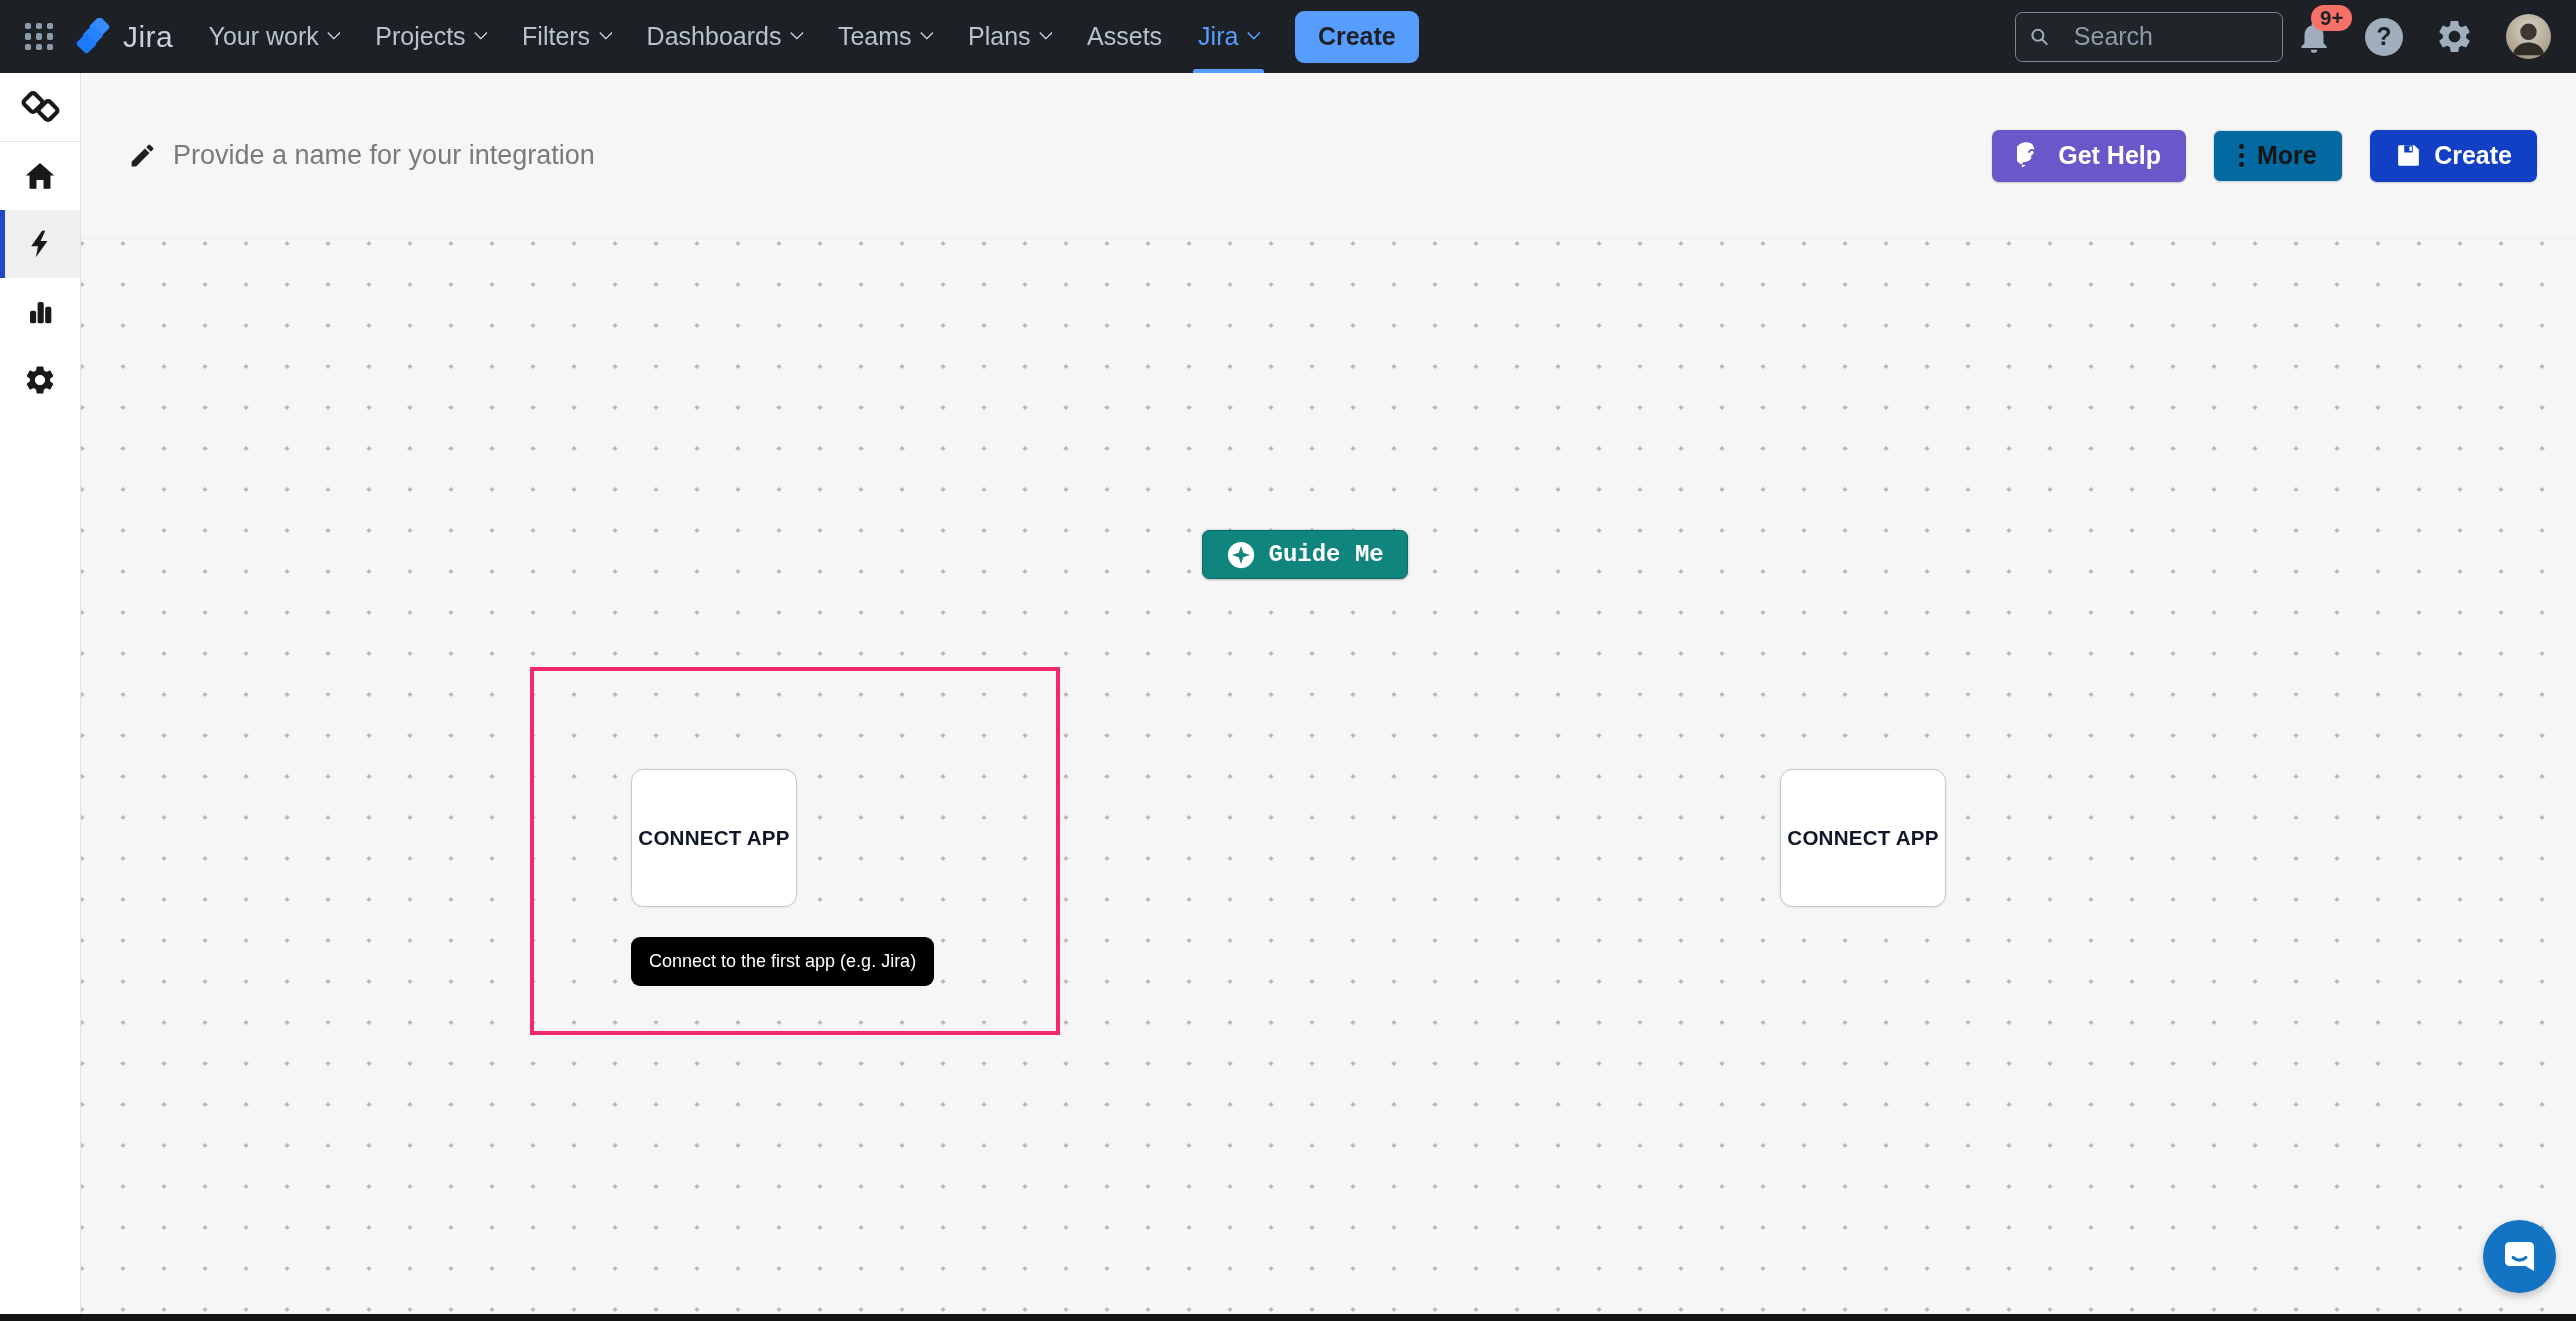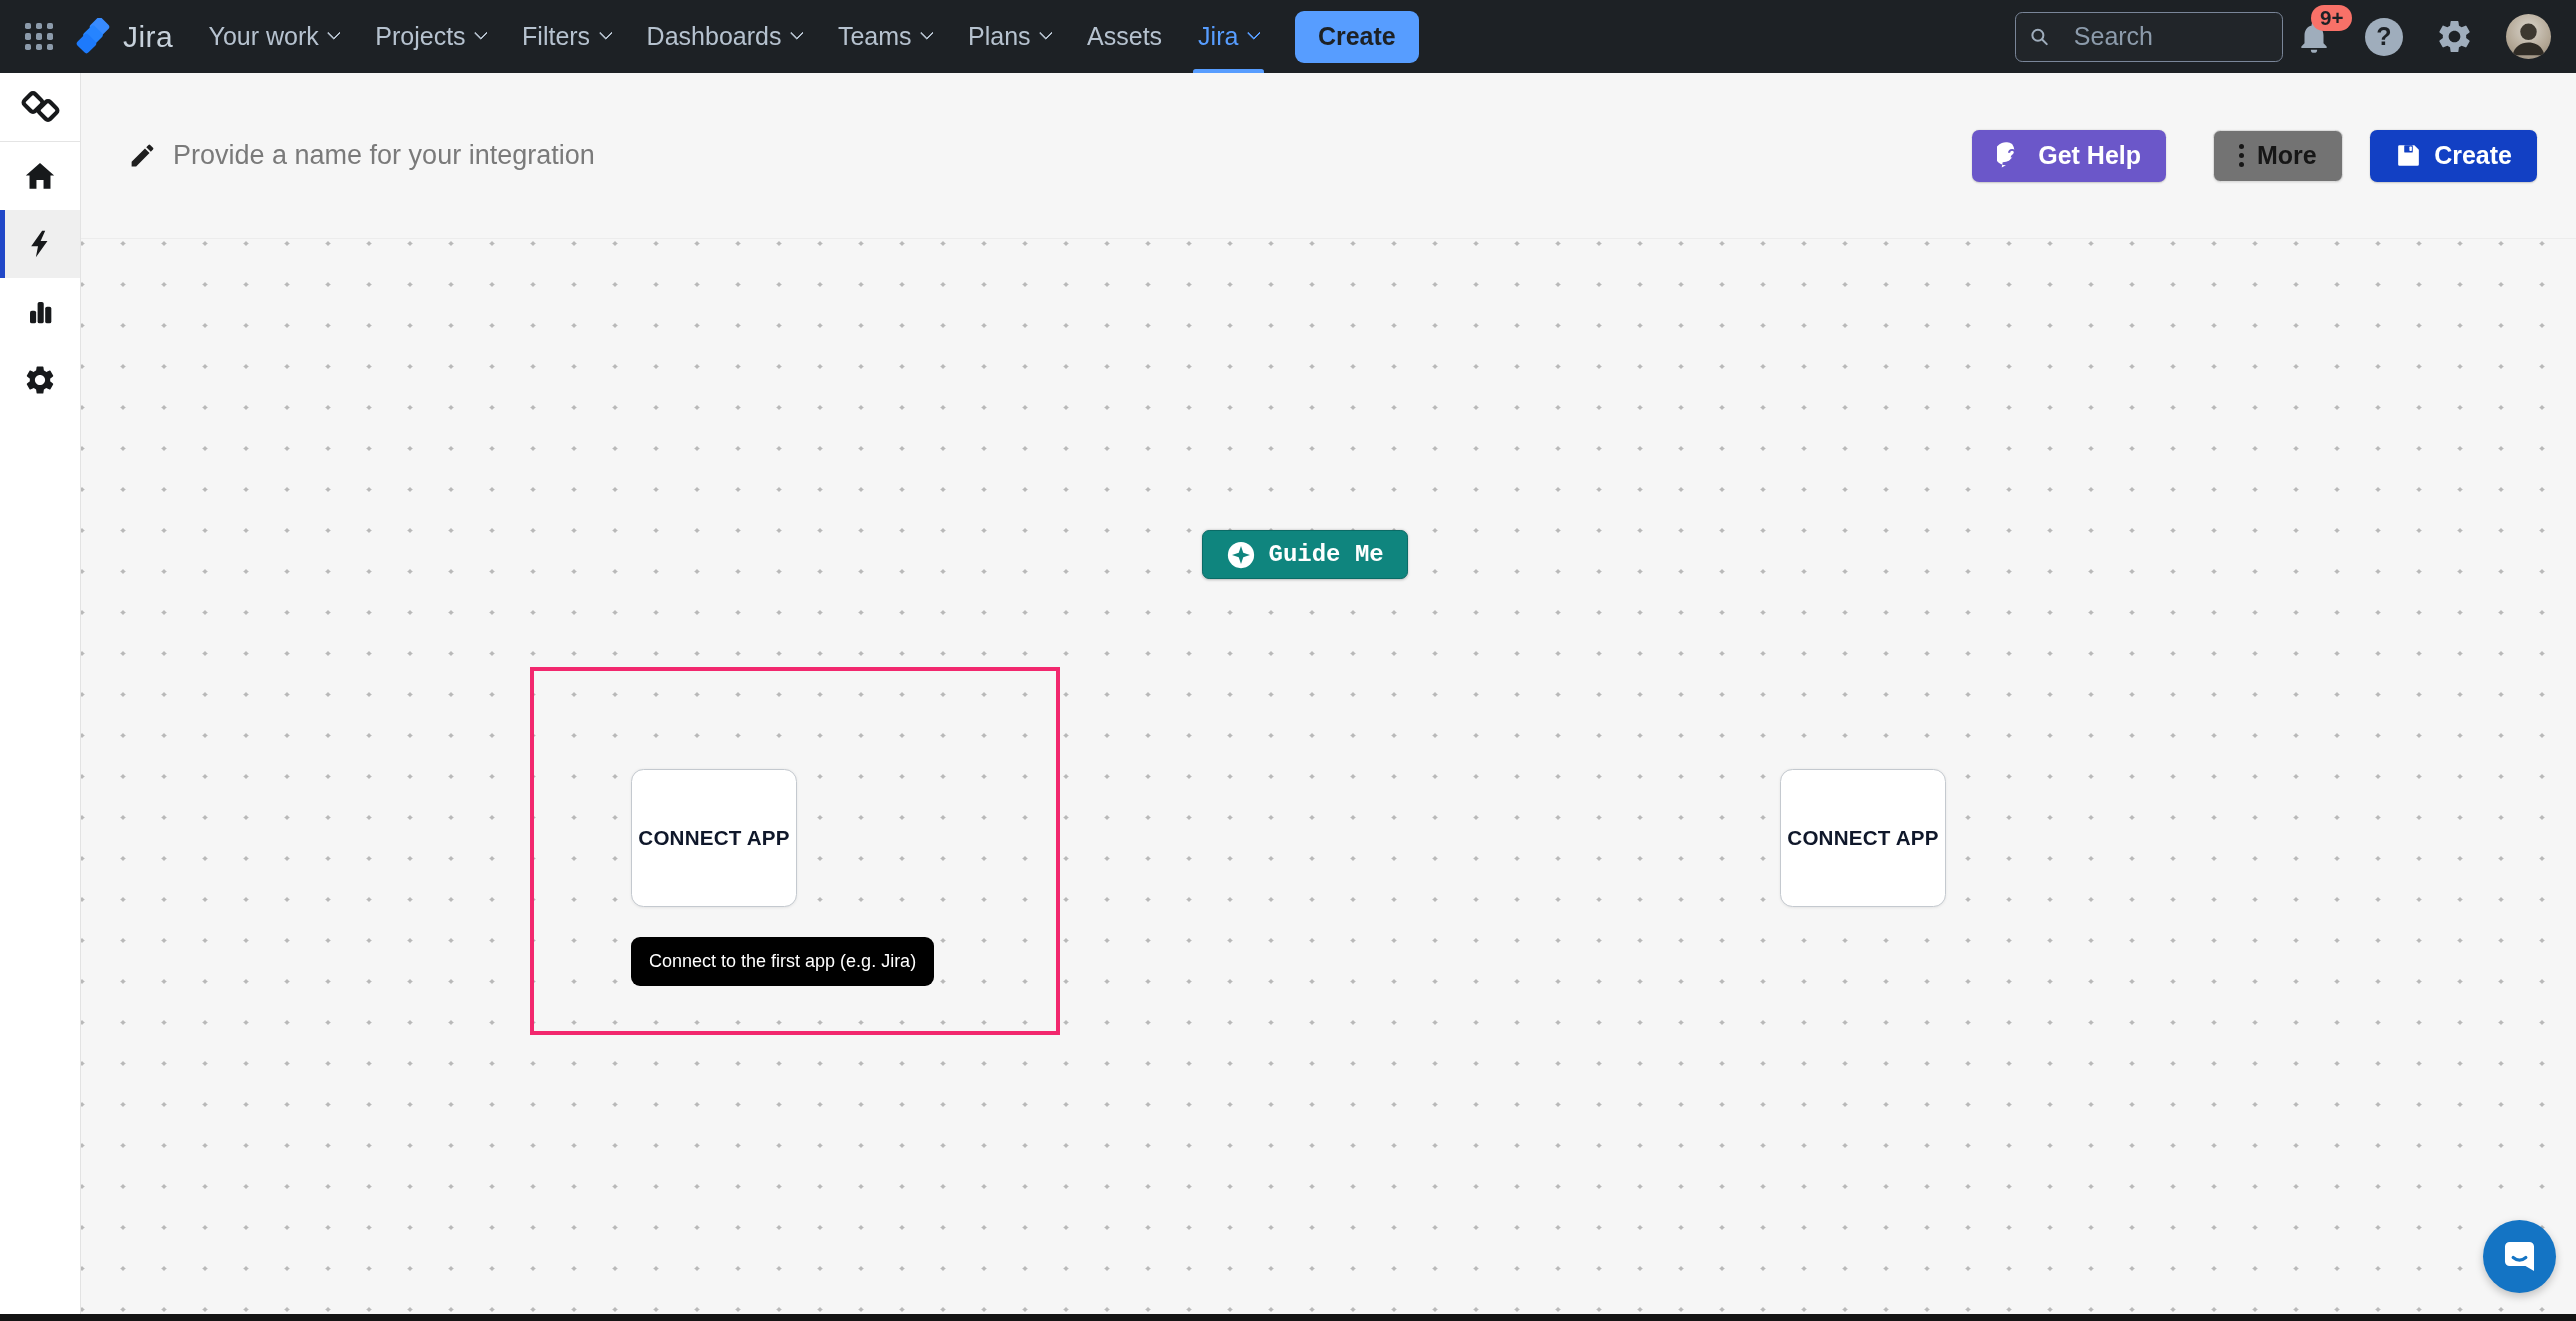--- a/index.html
+++ b/index.html
@@ -93,21 +93,21 @@
   }
   .title-wrap { display: flex; align-items: center; gap: 16px; cursor: pointer; }
   .title { color: #7A7A7A; font-size: 27px; }
   .header-actions { display: flex; align-items: center; gap: 27px; }
   .btn {
     height: 52px; border-radius: 7.2px; font-size: 25px; font-weight: bold; cursor: pointer;
     display: flex; align-items: center; gap: 12.5px; padding: 0 25px; border: none;
     font-family: inherit;
   }
   .btn.purple { background: #6B57C9; color: #fff; box-shadow: 0 0.9px 1.8px rgba(0,0,0,.2); }
-  .btn.white  { background: #737373; color: #161616; border: 0.9px solid #DCDCDC; box-shadow: 0 0.9px 1.8px rgba(0,0,0,.08); margin-left: 20px; }
+  .btn.white  { background: #0369a1; color: #161616; border: 0.9px solid #DCDCDC; box-shadow: 0 0.9px 1.8px rgba(0,0,0,.08); }
   .btn.blue   { background: #1240C4; color: #fff; box-shadow: 0 0.9px 1.8px rgba(0,0,0,.2); }
   .kebab { display: flex; flex-direction: column; gap: 3.6px; }
   .kebab i { width: 5.4px; height: 5.4px; border-radius: 50%; background: #161616; }
 
   
   .canvas {
     flex: 1; position: relative; border-top: 0.9px solid #ECECEC;
     background-color: #F6F6F6;
     background-image: radial-gradient(circle, #BATMAN 0, transparent 0); 
   }

